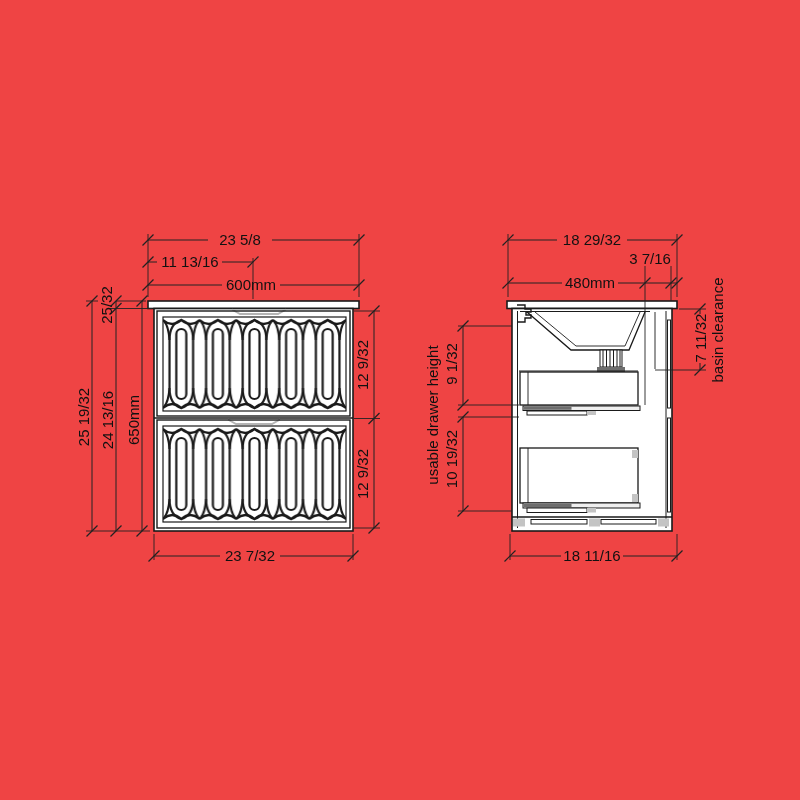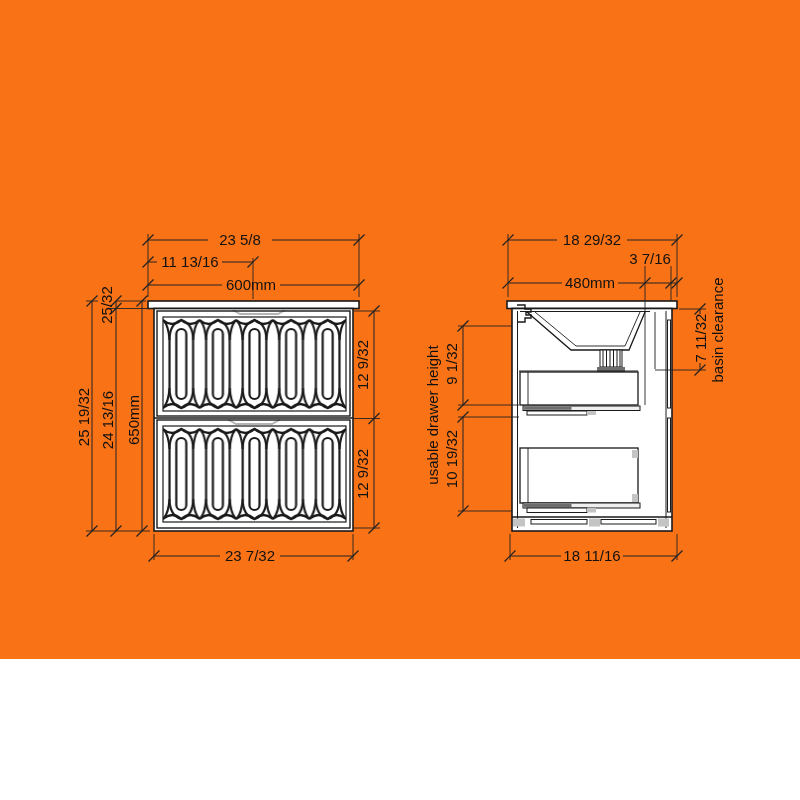--- a/index.html
+++ b/index.html
@@ -1,16 +1,16 @@
 <!DOCTYPE html>
 <html><head>
 <meta charset="utf-8">
 <style>
   html,body{margin:0;padding:0;background:#ffffff;}
-  .stage{width:800px;height:659px;position:relative;background:#f97316;overflow:hidden;}
+  .stage{width:800px;height:800px;position:relative;background:#ef4444;overflow:hidden;}
   svg{display:block;}
   text{font-family:"Liberation Sans", sans-serif;font-size:15px;fill:#111;}
   .geo{stroke:#1a1a1a;fill:none;}
   .geo-thick{stroke:#1a1a1a;stroke-width:1.6;fill:#ffffff;}
   .dim{stroke:#222;stroke-width:1;fill:none;}
   .ext{stroke:#222;stroke-width:0.9;fill:none;}
   .tickg{stroke:#222;stroke-width:1.2;}
   .gray{stroke:#b5b5b5;fill:none;stroke-width:2;}
   .grayfill{fill:#c4c4c4;stroke:none;}
   .darkfill{fill:#6e6e6e;stroke:none;}

